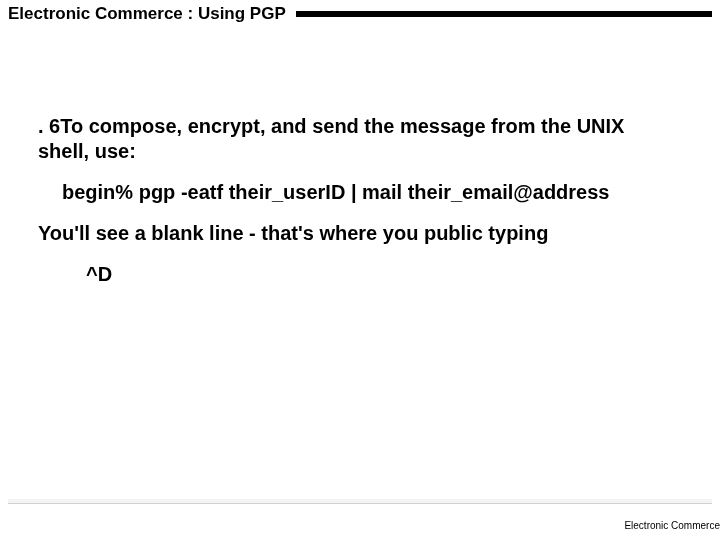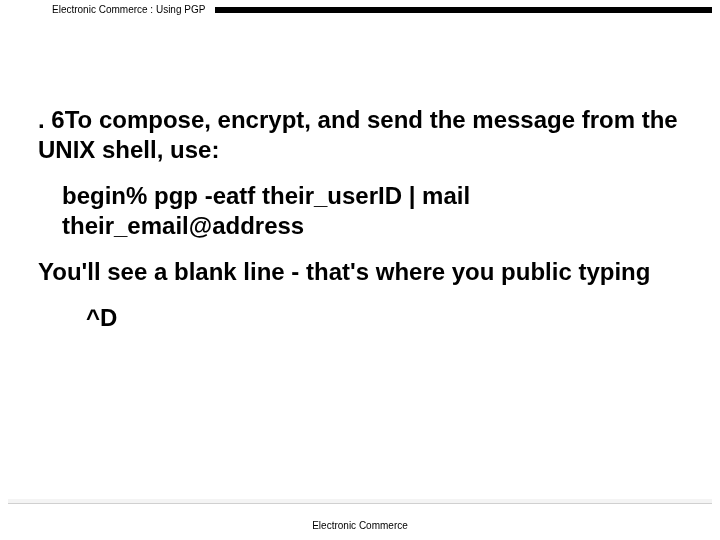--- a/index.html
+++ b/index.html
@@ -17,53 +17,52 @@
     width: 720px;
     height: 540px;
     box-sizing: border-box;
   }
   .header-row {
     display: flex;
     align-items: center;
     padding-top: 4px;
   }
   .header-title {
-    font-size: 10px;
-    font-weight: normal;
+    font-size: 17px;
+    font-weight: bold;
     padding: 0 10px 0 8px;
     white-space: nowrap;
-    margin-left: 44px;
   }
   .header-line {
     flex: 1;
     height: 6px;
     background: #000000;
     margin-right: 8px;
   }
   .body {
     padding: 90px 40px 0 38px;
-    font-size: 24px;
+    font-size: 20px;
     font-weight: bold;
     line-height: 1.25;
   }
   .para {
     margin-bottom: 16px;
   }
   .indent-1 {
     padding-left: 24px;
   }
   .indent-2 {
     padding-left: 48px;
   }
   .footer {
     position: absolute;
     left: 0;
     right: 0;
     bottom: 8px;
-    text-align: center;
+    text-align: right;
     font-size: 10px;
     line-height: 1.2;
     color: #000000;
   }
   .footer-rule {
     position: absolute;
     left: 8px;
     right: 8px;
     bottom: 36px;
     height: 1px;

